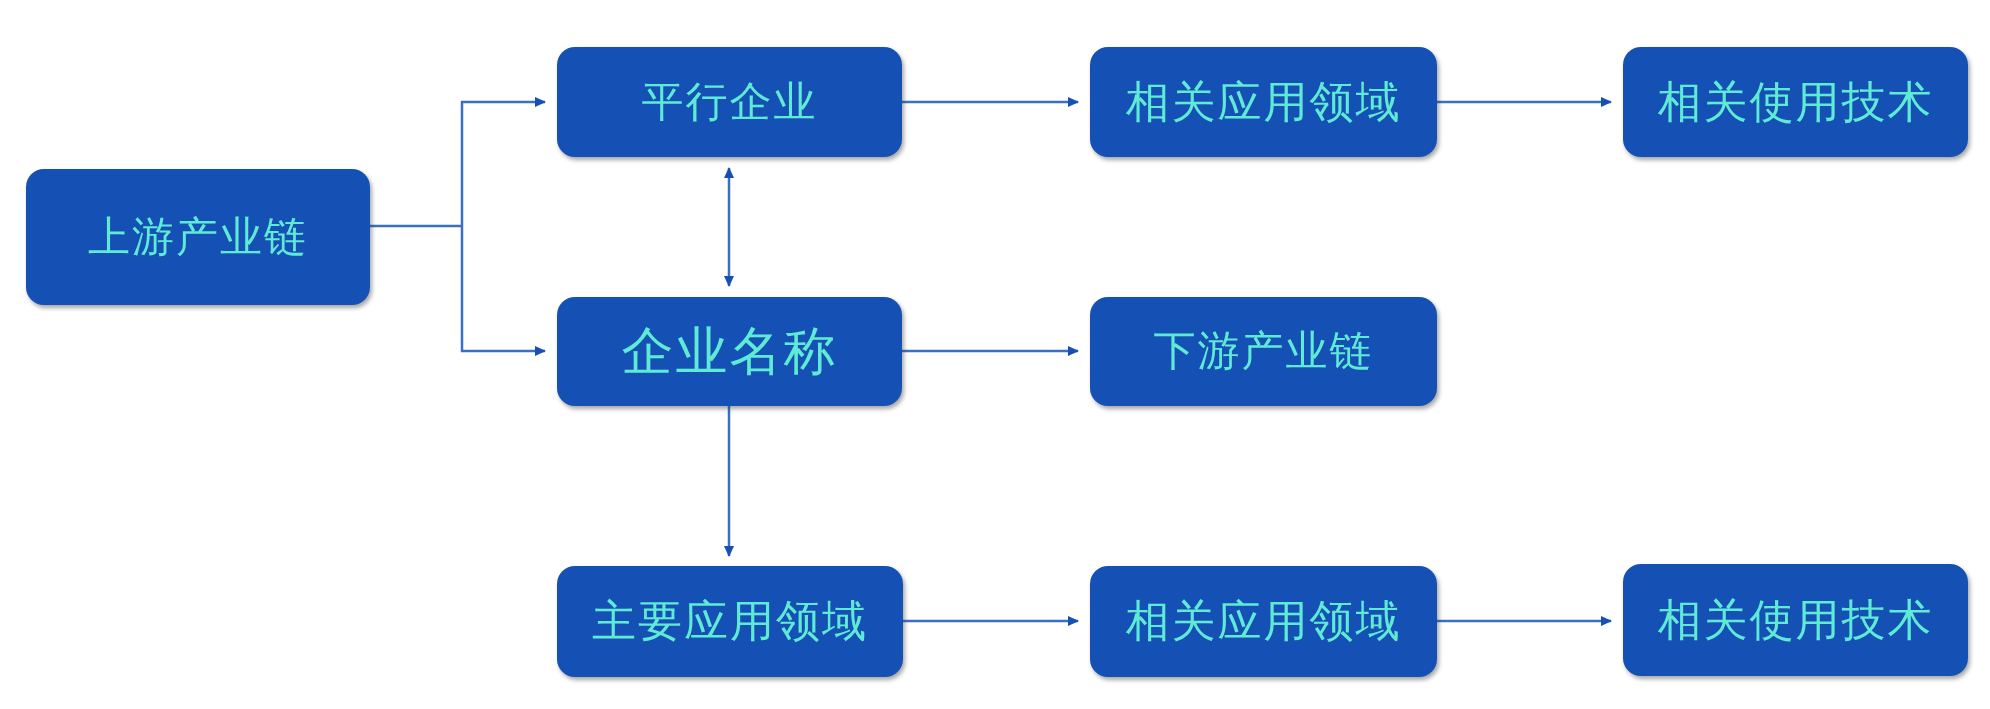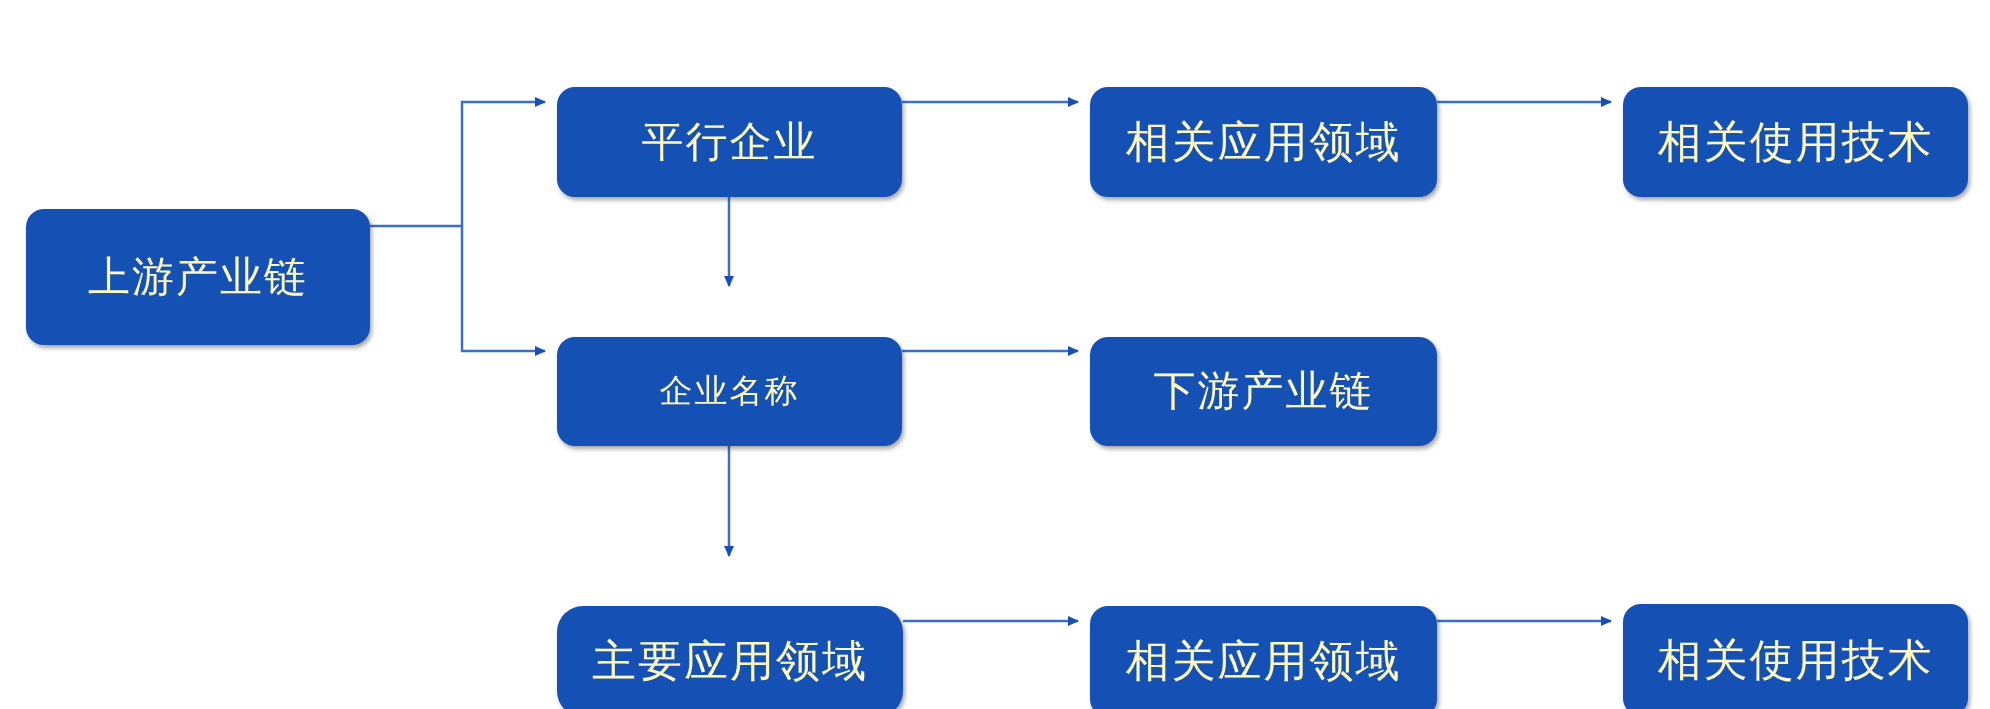--- a/index.html
+++ b/index.html
@@ -15,44 +15,43 @@
     position: relative;
     width: 1990px;
     height: 709px;
     background: #ffffff;
     overflow: hidden;
   }
   .node {
     position: absolute;
     box-sizing: border-box;
     background: #1550B5;
-    color: #fef9c3;
+    color: #5eead4;
     border-radius: 18px;
     display: flex;
     align-items: center;
     justify-content: center;
     text-align: center;
     letter-spacing: 2px;
     line-height: 1.1;
     white-space: nowrap;
     box-shadow: 2px 3px 4px rgba(60,60,60,0.45);
     user-select: none;
-    margin-top: 40px;
   }
   .node .label {
     display: block;
   }
   
   #node-upstream      { left: 26px;   top: 169px; width: 344px; height: 136px; font-size: 42px; }
   #node-parallel      { left: 557px;  top: 47px;  width: 345px; height: 110px; font-size: 42px; }
   #node-rel-app-top   { left: 1090px; top: 47px;  width: 347px; height: 110px; font-size: 44px; }
   #node-rel-tech-top  { left: 1623px; top: 47px;  width: 345px; height: 110px; font-size: 44px; }
-  #node-company       { left: 557px;  top: 297px; width: 345px; height: 109px; font-size: 33px; }
+  #node-company       { left: 557px;  top: 297px; width: 345px; height: 109px; font-size: 52px; }
   #node-downstream    { left: 1090px; top: 297px; width: 347px; height: 109px; font-size: 42px; align-items: center; }
-  #node-main-app      { left: 557px;  top: 566px; width: 346px; height: 111px; font-size: 44px; border-radius: 26px; }
+  #node-main-app      { left: 557px;  top: 566px; width: 346px; height: 111px; font-size: 44px; }
   #node-rel-app-bot   { left: 1090px; top: 566px; width: 347px; height: 111px; font-size: 44px; }
   #node-rel-tech-bot  { left: 1623px; top: 564px; width: 345px; height: 112px; font-size: 44px; }
 
   #edges {
     position: absolute;
     left: 0; top: 0;
     width: 1990px;
     height: 709px;
     pointer-events: none;
   }

